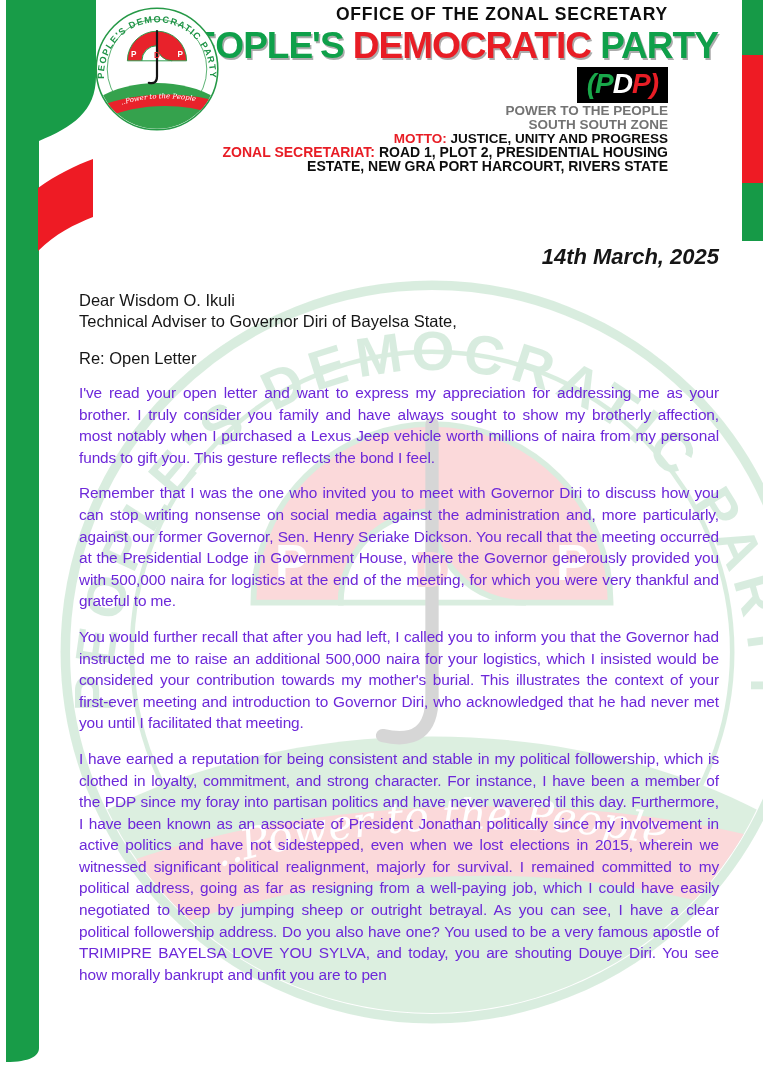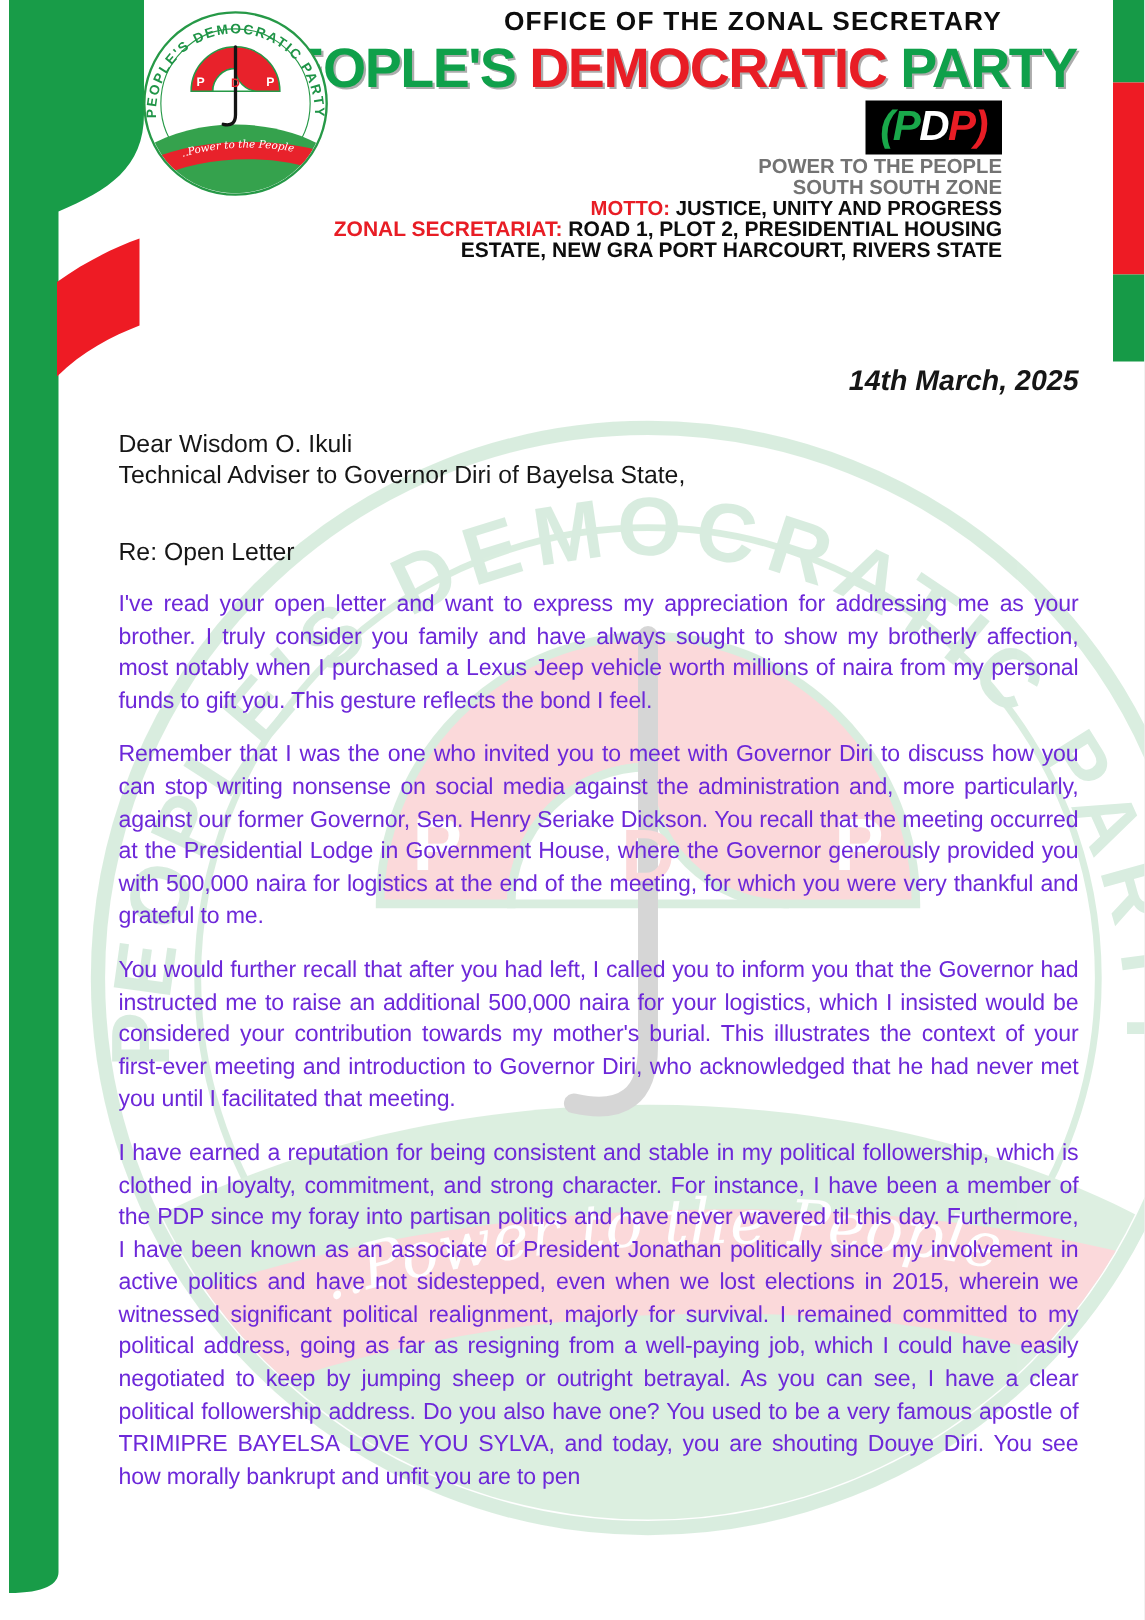--- a/index.html
+++ b/index.html
@@ -26,23 +26,23 @@
            font-size:28px;font-weight:bold;line-height:30px;letter-spacing:-1px;font-style:italic;}
   .pdp-box .g{color:#19a84a;} .pdp-box .w{color:#ffffff;} .pdp-box .r{color:#e81d25;}
   .small{font-size:13.5px;font-weight:bold;line-height:13px;margin-top:1px;color:#0d0d0d;}
   .green{color:#737373;}
   .red-label{color:#e81d25;}
   .estate{font-size:14px;}
   .contact{font-size:13px;font-weight:bold;margin-top:3px;color:#0d0d0d;}
   .contact .sep{font-style:italic;padding:0 4px;}
   
   .body{position:absolute;left:79px;right:44px;top:244px;z-index:1;}
-  .date{text-align:right;font-weight:bold;font-style:italic;font-size:19px;margin:0 0 20px;}
+  .date{text-align:right;font-weight:bold;font-style:italic;font-size:22px;margin:0 0 20px;}
   .recip{font-size:16.5px;line-height:21px;}
-  .subject{font-size:16.5px;margin-top:31px;}
+  .subject{font-size:16.5px;margin-top:17px;}
   .title{font-size:19.5px;font-weight:bold;text-align:center;line-height:23px;
          margin:17px 0 0;padding:0 4px;color:#0f0f0f;}
   .body p{font-size:15.4px;line-height:21.6px;text-align:justify;margin:14px 0 0;color:#6d28d9;letter-spacing:-.1px;}
   svg text{font-family:"Liberation Sans",sans-serif;}
   .script{font-family:"DejaVu Serif",serif;font-style:italic;}
 </style>
 </head>
 <body>
 
 <div class="page">

